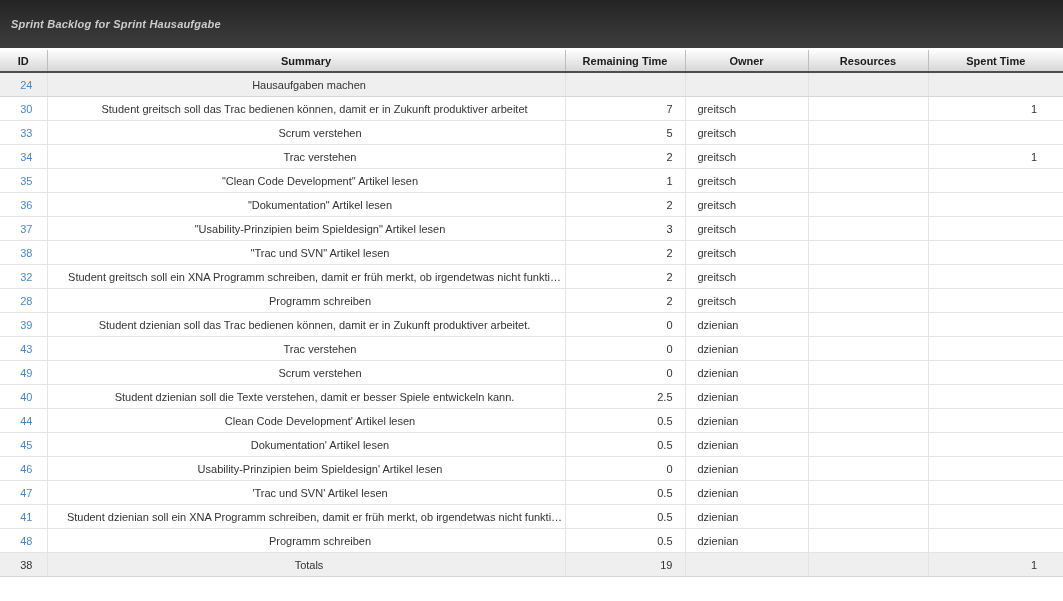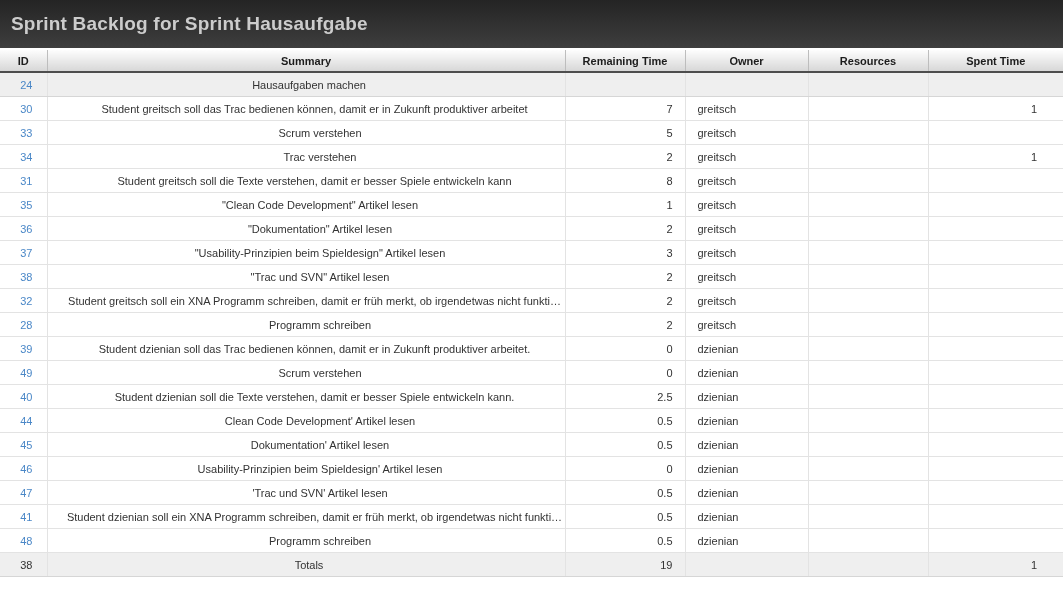--- a/index.html
+++ b/index.html
@@ -17,24 +17,25 @@
   .titlebar {
     height: 48px;
     background: linear-gradient(#242424, #3e3e3e);
     display: flex;
     align-items: center;
     box-sizing: border-box;
     padding-left: 11px;
   }
   .titlebar h1 {
     margin: 0;
-    font-size: 19px;
+    font-size: 11px;
     font-weight: bold;
     color: #cccccc;
     letter-spacing: 0.2px;
+    font-style: italic;
   }
   table.backlog {
     width: 1063px;
     border-collapse: collapse;
     table-layout: fixed;
     font-size: 11px;
     color: #333333;
   }
   col.c-id        { width: 47px; }
   col.c-summary   { width: 518px; }
@@ -139,28 +140,20 @@
     </tr>
         <tr>
       <td class="cell-id"><span class="id-link">34</span></td>
       <td class="cell-summary" style="padding-left: 28px;">Trac verstehen</td>
       <td class="cell-remaining">2</td>
       <td class="cell-owner">greitsch</td>
       <td class="cell-resources"></td>
       <td class="cell-spent">1</td>
     </tr>
         <tr>
-      <td class="cell-id"><span class="id-link">31</span></td>
-      <td class="cell-summary" style="padding-left: 17px;">Student greitsch soll die Texte verstehen, damit er besser Spiele entwickeln kann</td>
-      <td class="cell-remaining">8</td>
-      <td class="cell-owner">greitsch</td>
-      <td class="cell-resources"></td>
-      <td class="cell-spent"></td>
-    </tr>
-        <tr>
       <td class="cell-id"><span class="id-link">35</span></td>
       <td class="cell-summary" style="padding-left: 28px;">"Clean Code Development" Artikel lesen</td>
       <td class="cell-remaining">1</td>
       <td class="cell-owner">greitsch</td>
       <td class="cell-resources"></td>
       <td class="cell-spent"></td>
     </tr>
         <tr>
       <td class="cell-id"><span class="id-link">36</span></td>
       <td class="cell-summary" style="padding-left: 28px;">"Dokumentation" Artikel lesen</td>
@@ -197,20 +190,28 @@
       <td class="cell-id"><span class="id-link">28</span></td>
       <td class="cell-summary" style="padding-left: 28px;">Programm schreiben</td>
       <td class="cell-remaining">2</td>
       <td class="cell-owner">greitsch</td>
       <td class="cell-resources"></td>
       <td class="cell-spent"></td>
     </tr>
         <tr>
       <td class="cell-id"><span class="id-link">39</span></td>
       <td class="cell-summary" style="padding-left: 17px;">Student dzienian soll das Trac bedienen können, damit er in Zukunft produktiver arbeitet.</td>
+      <td class="cell-remaining">0</td>
+      <td class="cell-owner">dzienian</td>
+      <td class="cell-resources"></td>
+      <td class="cell-spent"></td>
+    </tr>
+        <tr>
+      <td class="cell-id"><span class="id-link">43</span></td>
+      <td class="cell-summary" style="padding-left: 28px;">Trac verstehen</td>
       <td class="cell-remaining">0</td>
       <td class="cell-owner">dzienian</td>
       <td class="cell-resources"></td>
       <td class="cell-spent"></td>
     </tr>
         <tr>
       <td class="cell-id"><span class="id-link">49</span></td>
       <td class="cell-summary" style="padding-left: 28px;">Scrum verstehen</td>
       <td class="cell-remaining">0</td>
       <td class="cell-owner">dzienian</td>

